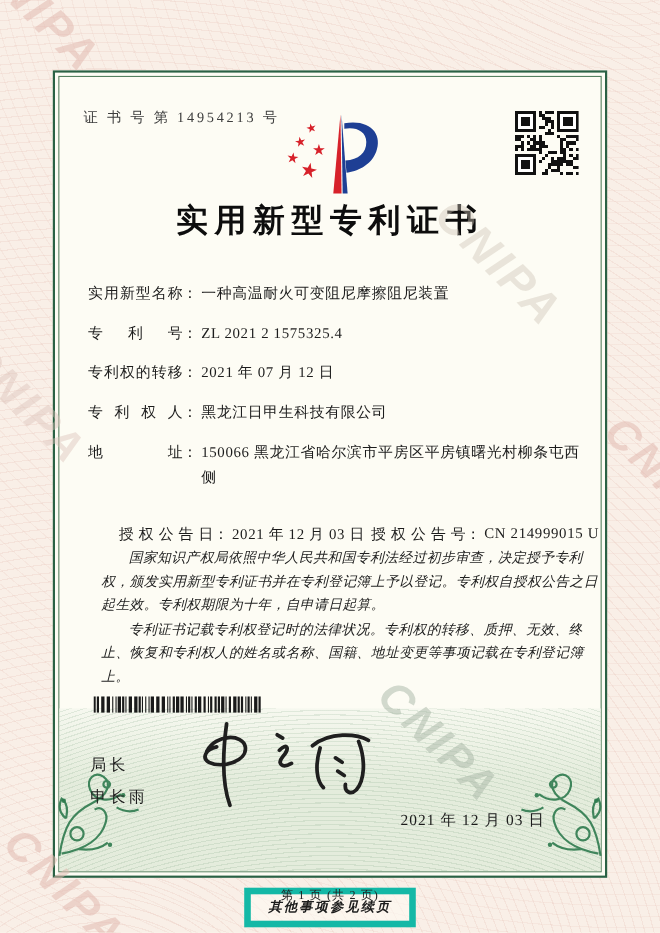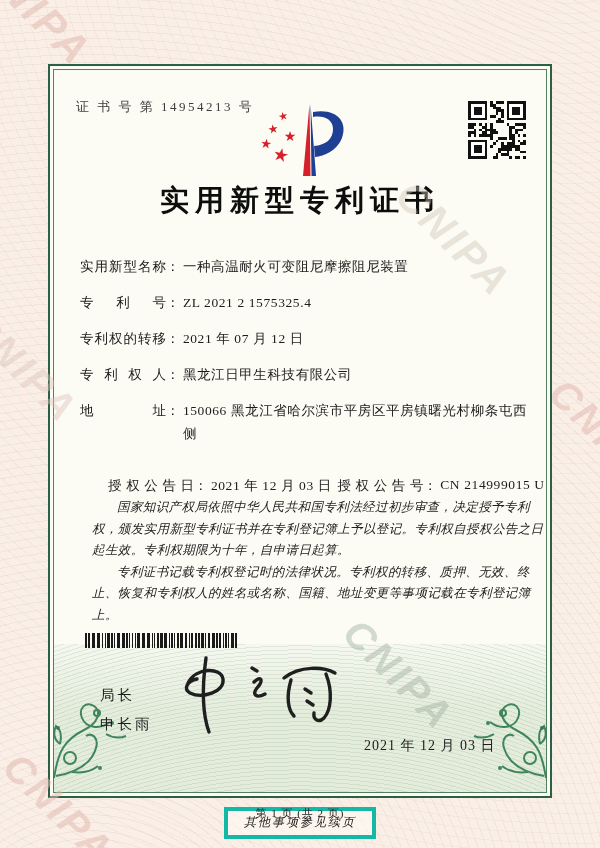--- a/index.html
+++ b/index.html
@@ -55,27 +55,27 @@
   .field-label { display:inline-block; width:86px; text-align:justify; text-align-last:justify; letter-spacing:0; vertical-align:top; }
   .field-colon { display:inline-block; vertical-align:top; }
   .field-value { display:inline-block; vertical-align:top; max-width:352px; white-space:normal; letter-spacing:.6px; }
   .row-addr { margin-bottom:7px; }
   .grant-row { position:absolute; left:80px; top:477px; width:462px; font-size:13.5px; white-space:nowrap; z-index:2;margin-left:28px; }
   .grant-first { display:inline-block; width:226px; }
   .paras { position:absolute; left:78px; top:497px; width:454px; z-index:2;margin-left:14px; }
   .paras p { font-size:12.5px; line-height:21.5px; text-indent:2em; font-style:italic; color:#222; letter-spacing:.4px; }
   .barcode { position:absolute; left:85px; top:633px; z-index:3; }
   .signer { position:absolute; left:82px; top:686px; z-index:3; font-size:14.5px; letter-spacing:3px; font-weight:500; }
-  .signer div { margin-bottom:10px;margin-left:18px; }
+  .signer div { margin-bottom:10px; }
   .signature-svg { position:absolute; left:168px; top:652px; z-index:3; }
   .issue-date { position:absolute; left:364px; top:737px; font-size:14px; letter-spacing:1px; z-index:3; }
   .page-info { position:absolute; left:0; right:0; top:778px; text-align:center; font-size:11px; letter-spacing:1px; z-index:3; color:#222;margin-top:28px; }
   .note-box-wrap { position:absolute; left:0; right:0; top:807px; text-align:center; z-index:2; }
-  .note-box { display:inline-block; border:4px solid #14b8a6; padding:3px 16px 4px;
-              font-size:12px; font-style:italic; letter-spacing:2px; background:rgba(253,250,244,.6); }
+  .note-box { display:inline-block; border:6px solid #14b8a6; padding:3px 16px 4px;
+              font-size:12px; font-style:italic; letter-spacing:2px; background:rgba(253,250,244,.6);font-weight:bold; }
   .flourish { position:absolute; bottom:68px; z-index:2; }
   .flourish-left { left:50px; }
   .flourish-right { left:466px; transform:scaleX(-1); }
 </style>
 </head>
 <body>
 
 <div class="bg-waves"></div>
 
 <span class="wm wm-a">CNIPA</span>

